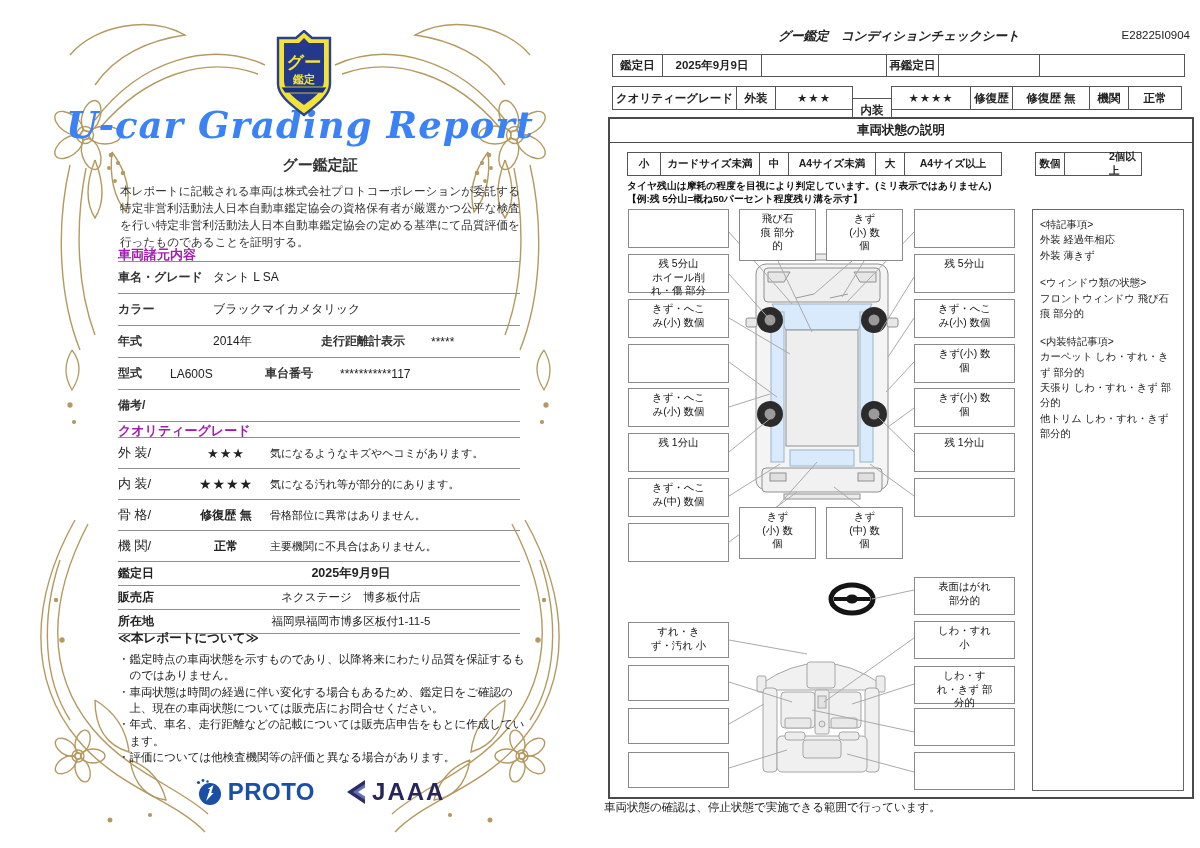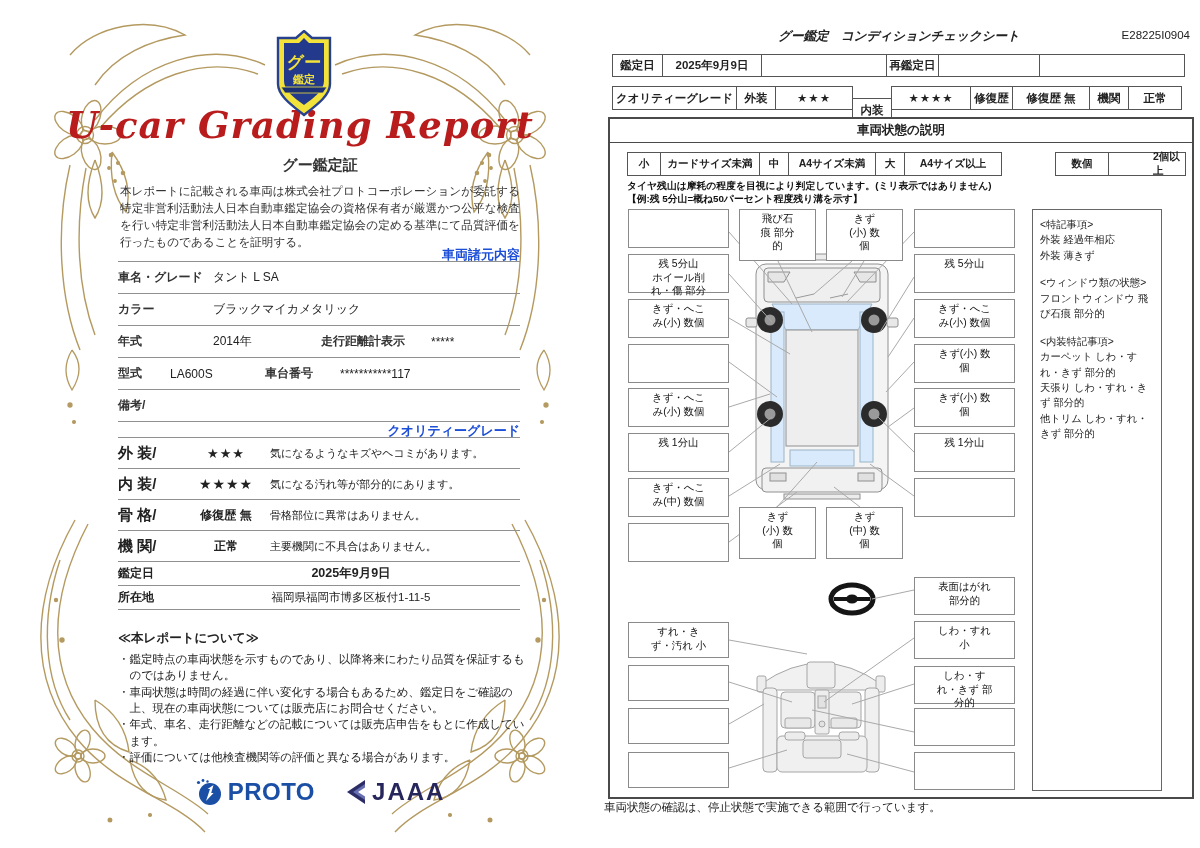--- a/index.html
+++ b/index.html
@@ -2,32 +2,32 @@
 <html><head>
 <meta charset="utf-8">
 <style>
   html,body{margin:0;padding:0;}
   body{width:1200px;height:848px;position:relative;background:#ffffff;overflow:hidden;
        font-family:"Liberation Sans","DejaVu Sans",sans-serif;color:#222;}
   .abs{position:absolute;}
   
   .lp-title{left:0;top:103px;width:600px;text-align:center;
     font-family:"DejaVu Serif","Liberation Serif",serif;font-style:italic;font-weight:bold;
-    font-size:37px;color:#b91c1c;letter-spacing:1px;}
+    font-size:37px;color:#3b82f6;letter-spacing:1px;}
   .lp-cert{left:120px;top:156px;width:400px;text-align:center;font-size:15px;font-weight:bold;color:#333;}
   .lp-intro{left:120px;top:182px;width:400px;font-size:11.6px;line-height:1.48;text-align:justify;color:#333;}
-  .sec-title{width:402px;text-align:right;font-size:13px;font-weight:bold;color:#1d4ed8;}
+  .sec-title{width:402px;text-align:left;font-size:13px;font-weight:bold;color:#a21caf;}
   .spec{left:118px;top:261px;width:402px;}
   .spec-row{display:flex;align-items:center;height:31px;border-bottom:1px solid #909090;font-size:12px;}
   .spec-row:first-child{border-top:1px solid #909090;}
   .sl{font-weight:bold;color:#333;}
   .grade{left:118px;top:437px;width:402px;}
   .g-row{display:flex;align-items:center;height:30px;border-bottom:1px solid #909090;}
   .g-row:first-child{border-top:1px solid #909090;}
-  .g-label{width:64px;font-weight:bold;font-size:15px;}
+  .g-label{width:64px;font-weight:normal;font-size:13px;}
   .g-val{width:88px;text-align:center;font-size:13px;letter-spacing:1px;font-weight:bold;}
   .g-desc{flex:1;font-size:11px;}
   .i-row{display:flex;align-items:center;height:23px;border-bottom:1px solid #909090;}
   .i-label{width:64px;font-weight:bold;font-size:12px;}
   .i-val{flex:1;text-align:center;font-size:11.5px;}
   .about{left:118px;top:630px;width:412px;}
   .about-title{font-size:12.5px;font-weight:bold;margin-bottom:4px;}
   .about-line{font-size:11.5px;line-height:1.42;padding-left:1em;text-indent:-1em;color:#222;}
   .logos{left:120px;top:778px;width:400px;display:flex;justify-content:center;align-items:center;gap:30px;}
   .logo-proto{display:flex;align-items:center;gap:5px;font-size:24px;font-weight:800;color:#1b4fa5;letter-spacing:.5px;}
@@ -56,25 +56,25 @@
     display:flex;align-items:center;justify-content:center;font-size:12.5px;font-weight:bold;box-sizing:border-box;}
   .legend{position:absolute;display:flex;}
   .legend .cell{border:1px solid #555;margin-left:-1px;height:24px;display:flex;align-items:center;justify-content:center;
     font-size:10.5px;font-weight:600;box-sizing:border-box;background:#fff;}
   .legend .cell:first-child{margin-left:0;}
   .lg1{left:17px;top:33px;}
   .lg1 .cell:nth-child(1){width:34px;} .lg1 .cell:nth-child(2){width:100px;}
   .lg1 .cell:nth-child(3){width:30px;} .lg1 .cell:nth-child(4){width:88px;}
   .lg1 .cell:nth-child(5){width:30px;} .lg1 .cell:nth-child(6){width:98px;}
   .lg2{left:425px;top:33px;}
-  .lg2 .cell:nth-child(1){width:54px;margin-left:20px;} .lg2 .cell:nth-child(2){width:78px;padding-left:44px;}
+  .lg2 .cell:nth-child(1){width:30px;} .lg2 .cell:nth-child(2){width:78px;padding-left:44px;}
   .tire-note{position:absolute;left:17px;top:61px;font-size:9.8px;font-weight:600;line-height:1.3;color:#111;}
   .abox{position:absolute;border:1px solid #8a8a8a;background:#fff;font-size:10.4px;line-height:1.32;
     padding:2px 20px;white-space:pre-line;box-sizing:border-box;color:#111;z-index:3;text-align:center;}
-  .notes-panel{position:absolute;left:422px;top:90px;width:130px;height:582px;border:1.5px solid #666;
+  .notes-panel{position:absolute;left:422px;top:90px;width:152px;height:582px;border:1.5px solid #666;
     background:#fff;box-sizing:border-box;padding:7px 7px;font-size:10.3px;line-height:1.5;z-index:3;}
   .notes-panel .nsec{margin-bottom:12px;}
   .diagram-svg{position:absolute;left:0;top:0;z-index:1;}
   .rp-footer{position:absolute;left:4px;top:772px;font-size:11.5px;font-weight:400;}
   .decor-svg{position:absolute;left:0;top:0;z-index:0;}
   .lp-badge{position:absolute;left:272px;top:30px;z-index:2;}
 </style>
 </head>
 <body>
 
@@ -200,20 +200,24 @@
       <span class="g-desc">骨格部位に異常はありません。</span>
     </div>
     <div class="g-row">
       <span class="g-label">機 関/</span>
       <span class="g-val" style="font-size:12px;letter-spacing:0">正常</span>
       <span class="g-desc">主要機関に不具合はありません。</span>
     </div>
     <div class="i-row">
       <span class="i-label">鑑定日</span>
       <span class="i-val" style="font-size:12.5px;font-weight:600">2025年9月9日</span>
+    </div>
+    <div class="i-row">
+      <span class="i-label">販売店</span>
+      <span class="i-val">ネクステージ　博多板付店</span>
     </div>
     <div class="i-row">
       <span class="i-label">所在地</span>
       <span class="i-val">福岡県福岡市博多区板付1-11-5</span>
     </div>
   </div>
 
   <div class="abs about">
     <div class="about-title">≪本レポートについて≫</div>
     <div class="about-line">・鑑定時点の車両状態を示すものであり、以降将来にわたり品質を保証するものではありません。</div>

